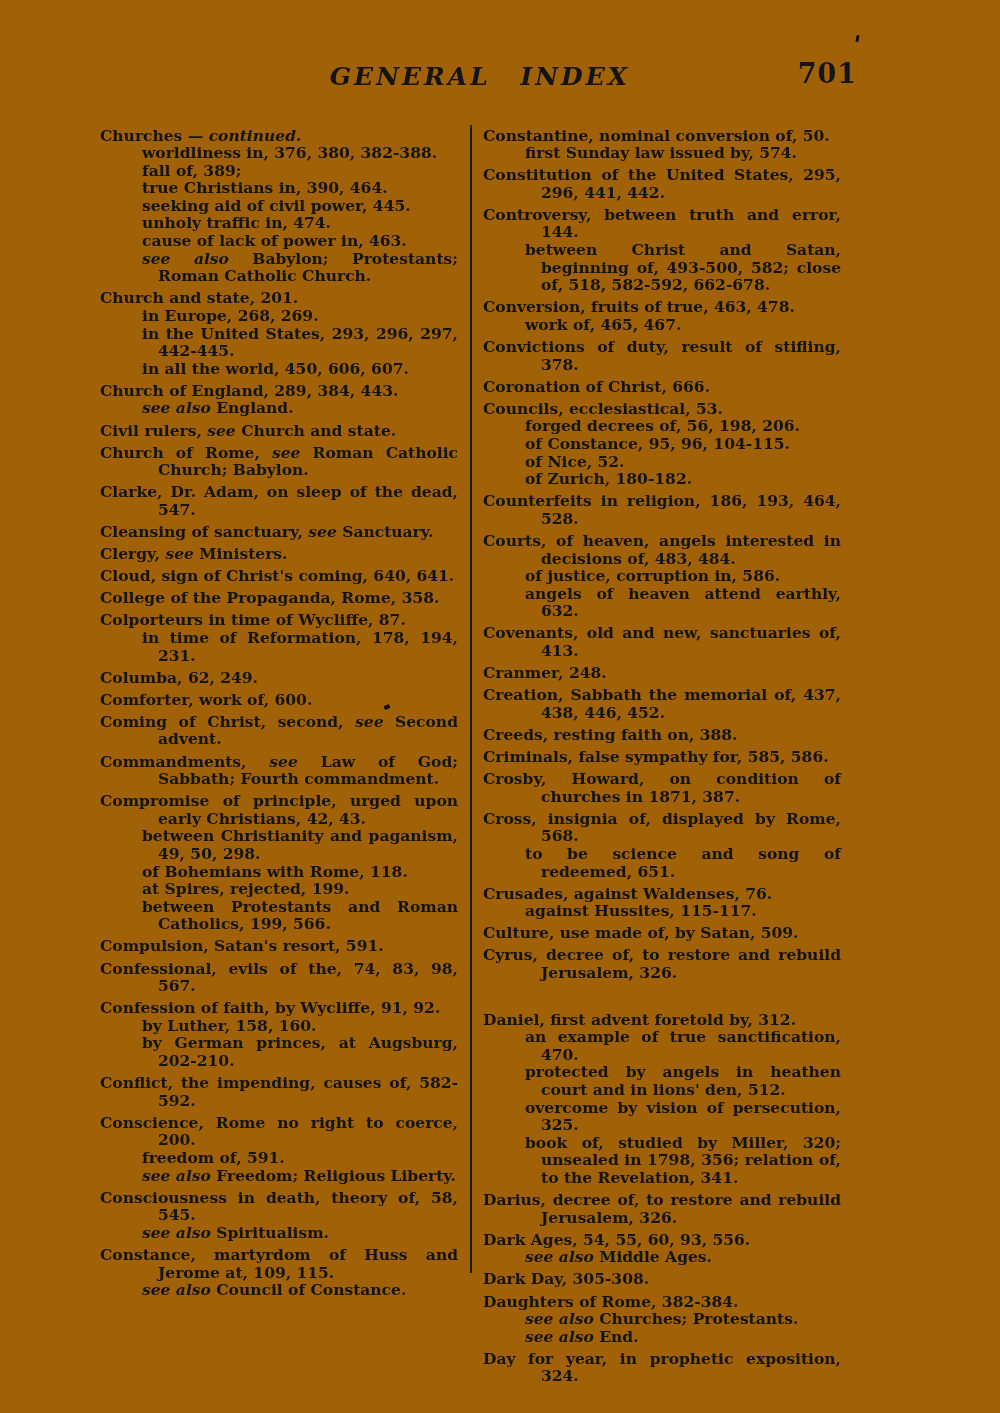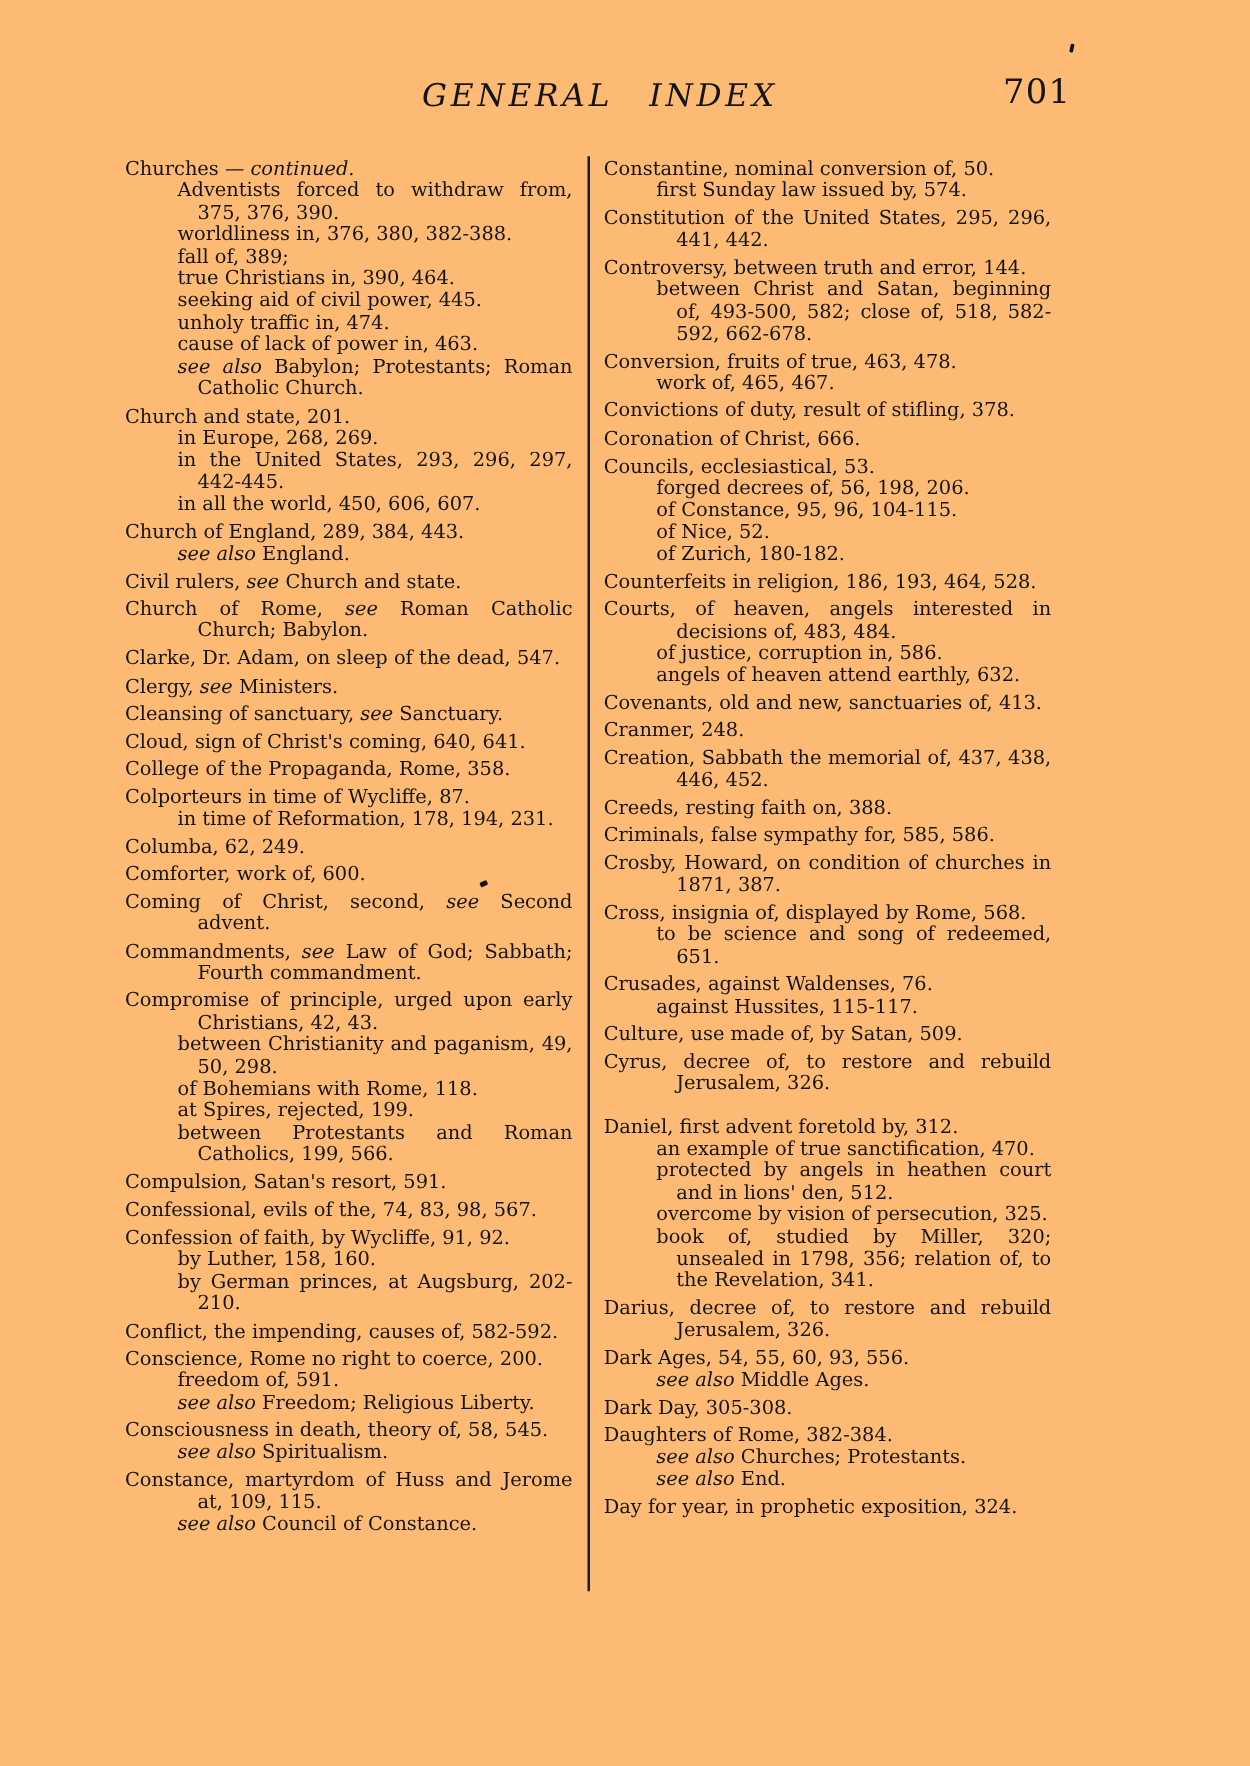--- a/index.html
+++ b/index.html
@@ -1,22 +1,23 @@
 <!DOCTYPE html>
 <html><head>
 <meta charset="utf-8">
 <style>
   html,body{margin:0;padding:0;background:#ffffff;}
   .page{
     position:relative;
     width:1000px;height:1413px;
-    background:#fdba74;
+    background:#a16207;
     color:#141414;
     font-family:"DejaVu Serif", serif;
     overflow:hidden;
+    font-weight:bold;
   }
   .header{position:absolute;top:62px;left:100px;width:760px;height:34px;}
   .title{
     text-align:center;
     font-style:italic;
     font-size:25px;
     letter-spacing:3px;
     word-spacing:18px;
     white-space:nowrap;
   }
@@ -34,57 +35,56 @@
     line-height:17.6px;
     text-align:justify;
   }
   .divider{
     width:2px;height:1148px;
     background:#1c1c1c;
     margin:3px 11px 0 12px;
   }
   .entry{padding-left:58px;text-indent:-58px;margin-top:4.5px;}
   .sub{padding-left:58px;text-indent:-16px;}
-  .gap-before{margin-top:17px;}
+  .gap-before{margin-top:29px;}
   i{font-style:italic;}
   .speck{position:absolute;background:#111;border-radius:1px;}
   .speck-a{left:384px;top:705px;width:6px;height:4px;transform:rotate(-25deg);}
   .speck-b{left:856px;top:35px;width:3px;height:7px;transform:rotate(12deg);}
 </style>
 </head>
 <body>
 
 <div class="page">
   <div class="header">
     <div class="title">GENERAL INDEX</div>
   </div>
   <div class="pagenum">701</div>
 
   <div class="columns">
     <div class="col" id="col-left">
         <div class="entry"><span>Churches — </span><i>continued.</i></div>
-        <div class="sub"><span>Adventists forced to withdraw from, 375, 376, 390.</span></div>
         <div class="sub"><span>worldliness in, 376, 380, 382-388.</span></div>
         <div class="sub"><span>fall of, 389;</span></div>
         <div class="sub"><span>true Christians in, 390, 464.</span></div>
         <div class="sub"><span>seeking aid of civil power, 445.</span></div>
         <div class="sub"><span>unholy traffic in, 474.</span></div>
         <div class="sub"><span>cause of lack of power in, 463.</span></div>
         <div class="sub"><i>see also</i><span> Babylon; Protestants; Roman Catholic Church.</span></div>
         <div class="entry"><span>Church and state, 201.</span></div>
         <div class="sub"><span>in Europe, 268, 269.</span></div>
         <div class="sub"><span>in the United States, 293, 296, 297, 442-445.</span></div>
         <div class="sub"><span>in all the world, 450, 606, 607.</span></div>
         <div class="entry"><span>Church of England, 289, 384, 443.</span></div>
         <div class="sub"><i>see also</i><span> England.</span></div>
         <div class="entry"><span>Civil rulers, </span><i>see</i><span> Church and state.</span></div>
         <div class="entry"><span>Church of Rome, </span><i>see</i><span> Roman Catholic Church; Babylon.</span></div>
         <div class="entry"><span>Clarke, Dr. Adam, on sleep of the dead, 547.</span></div>
+        <div class="entry"><span>Cleansing of sanctuary, </span><i>see</i><span> Sanctuary.</span></div>
         <div class="entry"><span>Clergy, </span><i>see</i><span> Ministers.</span></div>
-        <div class="entry"><span>Cleansing of sanctuary, </span><i>see</i><span> Sanctuary.</span></div>
         <div class="entry"><span>Cloud, sign of Christ's coming, 640, 641.</span></div>
         <div class="entry"><span>College of the Propaganda, Rome, 358.</span></div>
         <div class="entry"><span>Colporteurs in time of Wycliffe, 87.</span></div>
         <div class="sub"><span>in time of Reformation, 178, 194, 231.</span></div>
         <div class="entry"><span>Columba, 62, 249.</span></div>
         <div class="entry"><span>Comforter, work of, 600.</span></div>
         <div class="entry"><span>Coming of Christ, second, </span><i>see</i><span> Second advent.</span></div>
         <div class="entry"><span>Commandments, </span><i>see</i><span> Law of God; Sabbath; Fourth commandment.</span></div>
         <div class="entry"><span>Compromise of principle, urged upon early Christians, 42, 43.</span></div>
         <div class="sub"><span>between Christianity and paganism, 49, 50, 298.</span></div>

